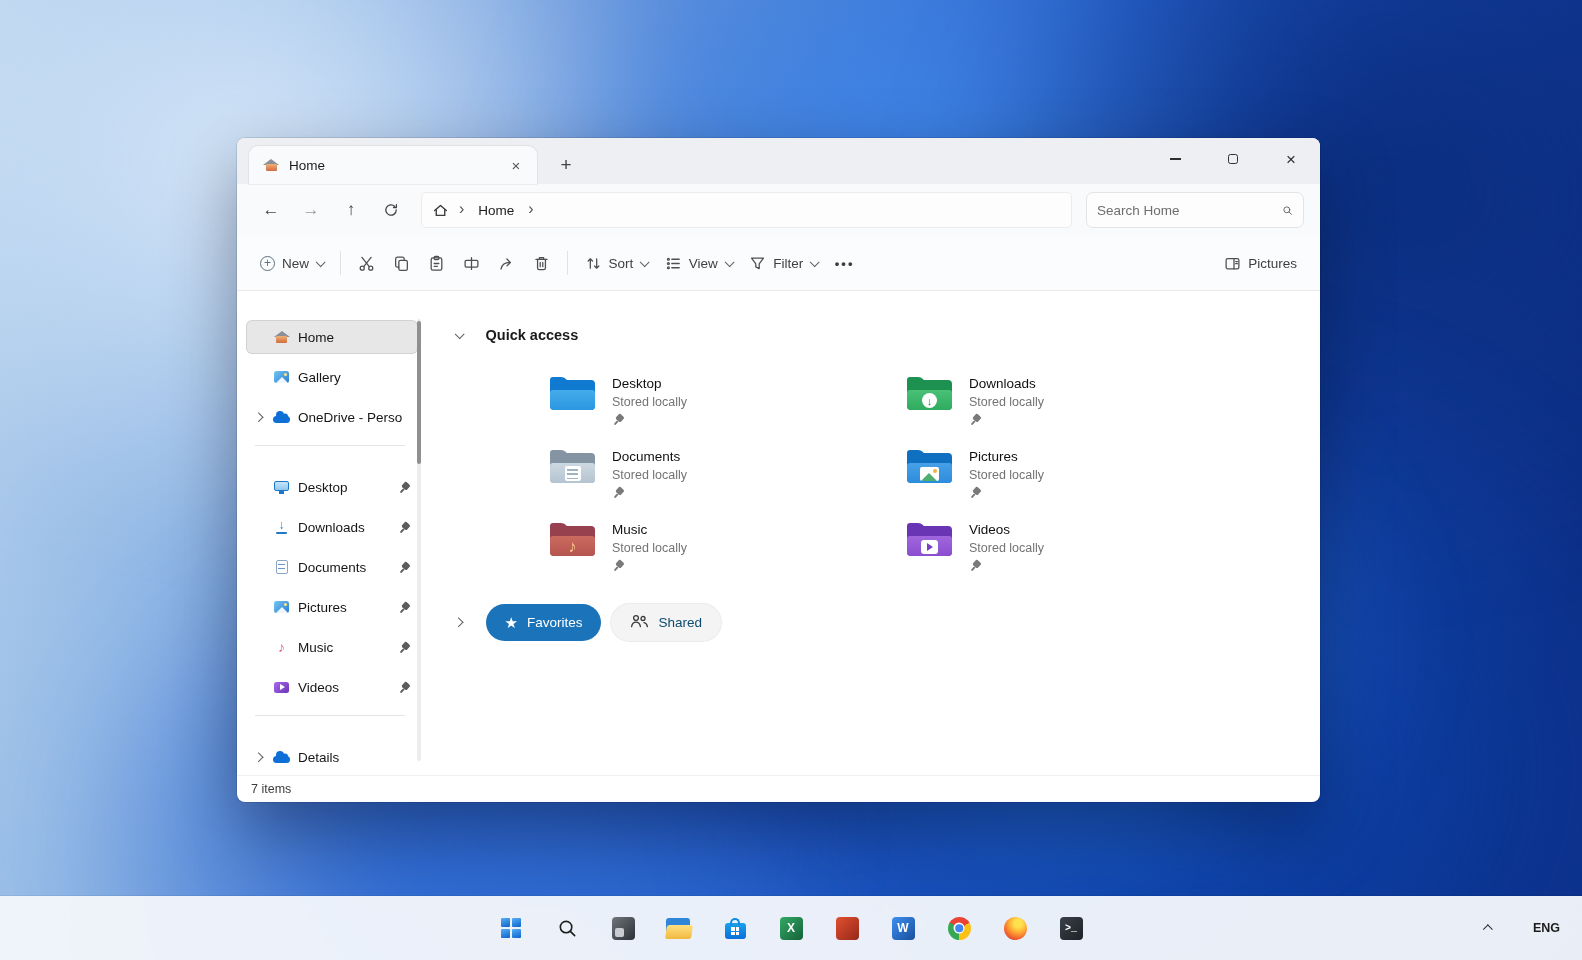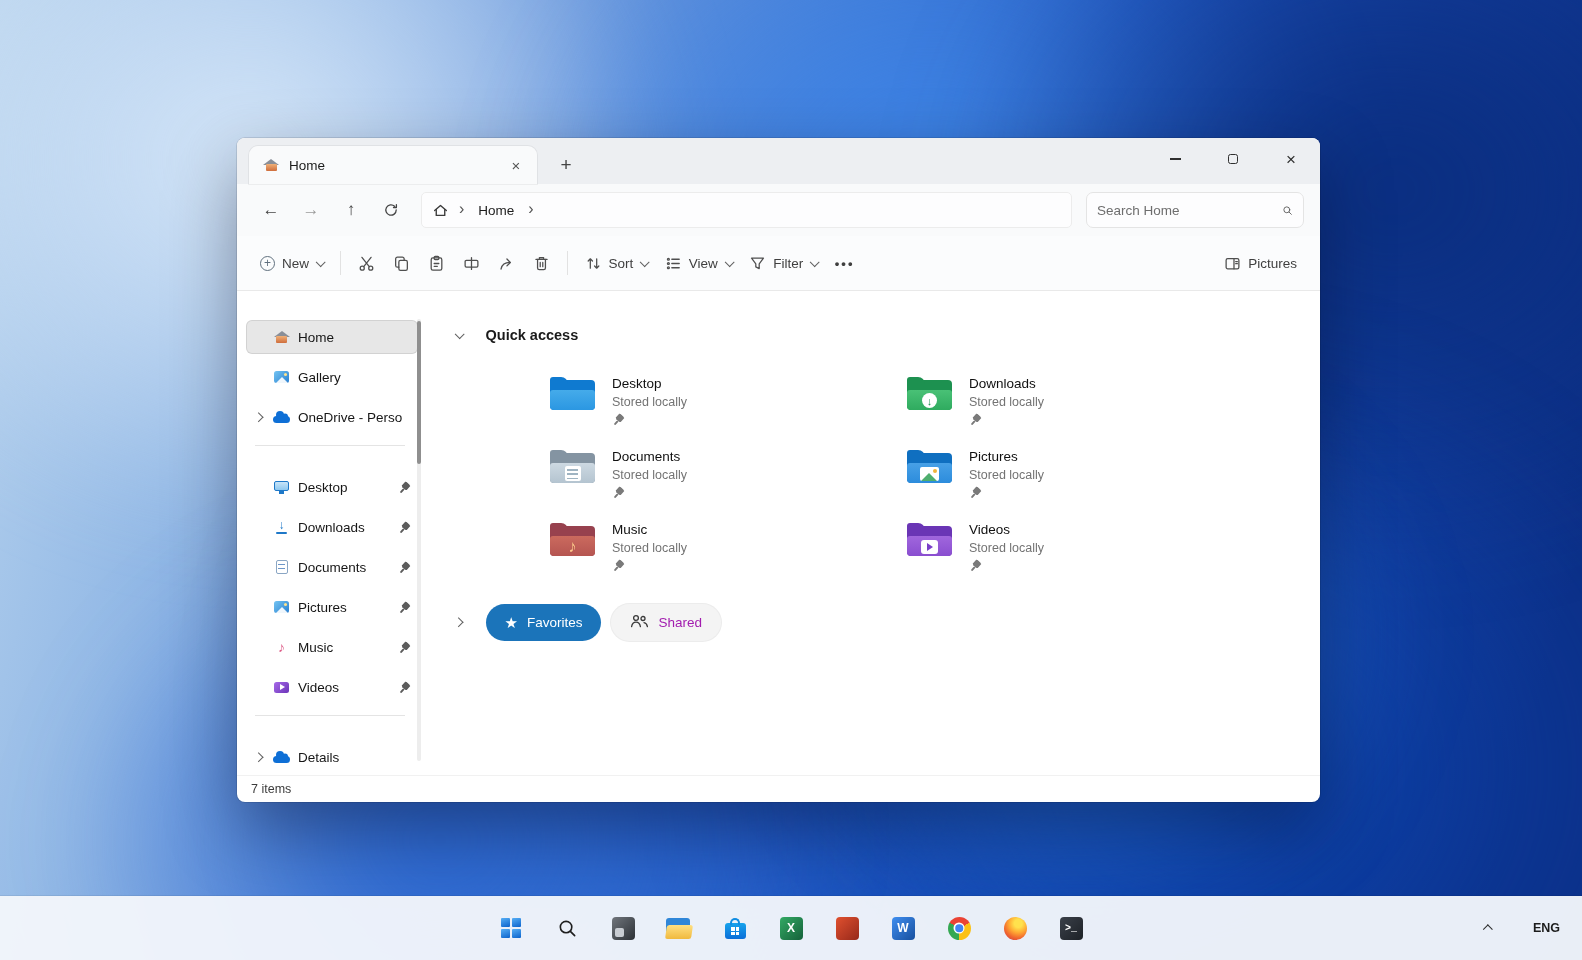--- a/index.html
+++ b/index.html
@@ -149,21 +149,21 @@
     border-bottom:8px solid #4fae6e}
   .pic-card::before{content:"";position:absolute;right:2.5px;top:2px;width:4px;height:4px;border-radius:50%;background:#f0b43c}
   .mus-note{font-size:17px;color:#ffc98c;font-weight:bold;line-height:1;text-shadow:0 0 1px rgba(0,0,0,.15)}
   .play-card{width:17px;height:14px;background:#fff;border-radius:3px;display:flex;align-items:center;justify-content:center}
   .play-card::after{content:"";border-top:4px solid transparent;border-bottom:4px solid transparent;border-left:6px solid #7a3fc8;margin-left:1px}
 
   .pillrow{display:flex;align-items:center;gap:24px;margin:26px 0 0 0;padding-left:12px}
   .pills{display:flex;gap:10px}
   .pill{height:37px;border-radius:19px;display:flex;align-items:center;gap:9px;padding:0 19px;font-size:13.5px}
   .pill.primary{background:#1b74ba;color:#fff}
-  .pill.plain{background:#f4f4f4;color:#a21caf;box-shadow:0 0 0 1px #ececec}
+  .pill.plain{background:#f4f4f4;color:#0c4a6e;box-shadow:0 0 0 1px #ececec}
   .star{font-size:15px;line-height:1;color:#fff}
   .ppl svg{width:19px;height:14px;stroke:#3a3a3a;fill:none;stroke-width:1.3;stroke-linecap:round}
 
   .statusbar{flex:0 0 27px;display:flex;align-items:center;padding:0 14px;font-size:12.5px;color:#3c3c3c;border-top:1px solid #f1f1f1}
 
   
   .taskbar{position:absolute;left:0;right:0;bottom:0;height:64px;background:rgba(242,246,251,.96);
     box-shadow:0 -1px 0 rgba(0,0,0,.06);display:flex;align-items:center}
   .tb-center{position:absolute;left:50%;top:0;bottom:0;transform:translateX(-50%);display:flex;align-items:center;gap:14px}
   .tb-ico{width:42px;height:42px;border-radius:6px;display:flex;align-items:center;justify-content:center}

